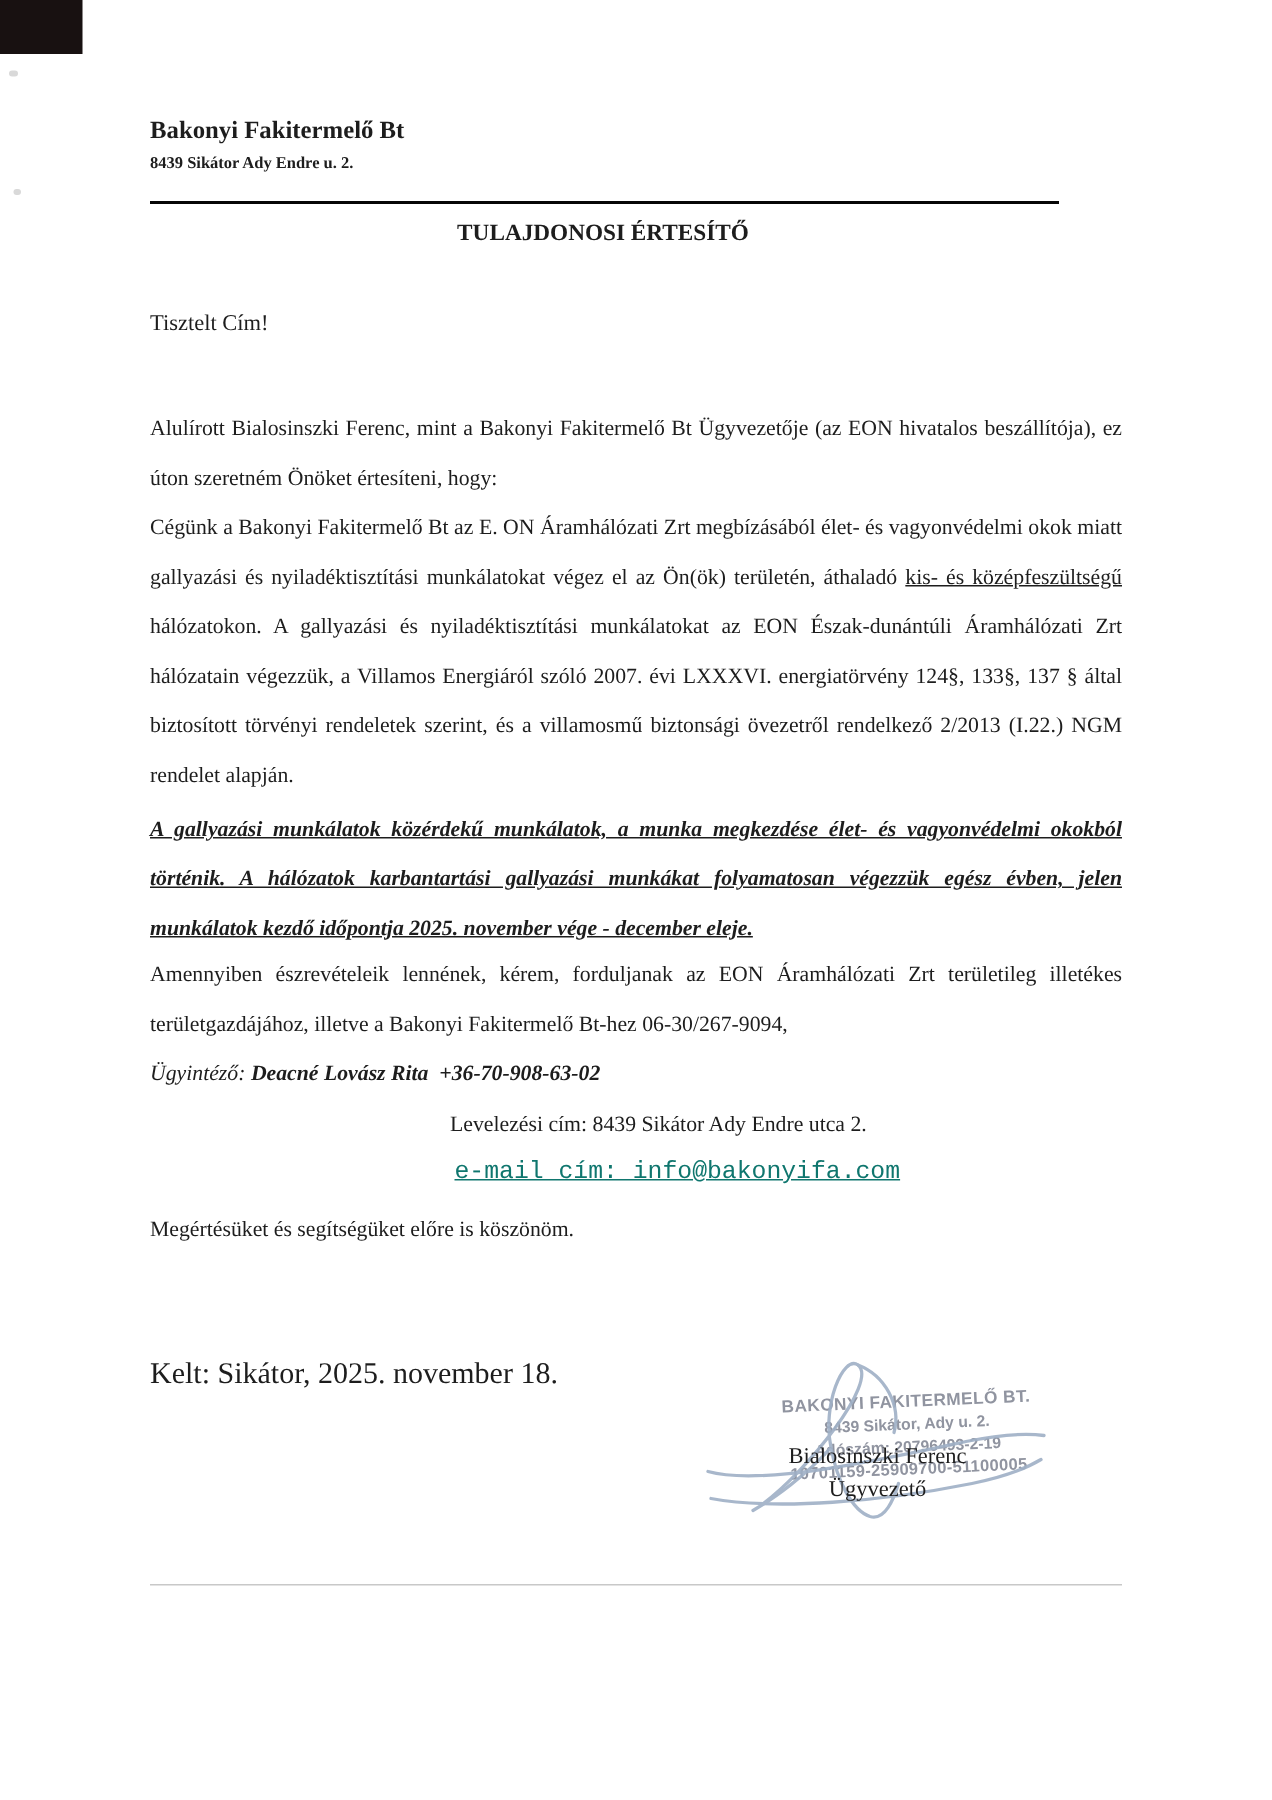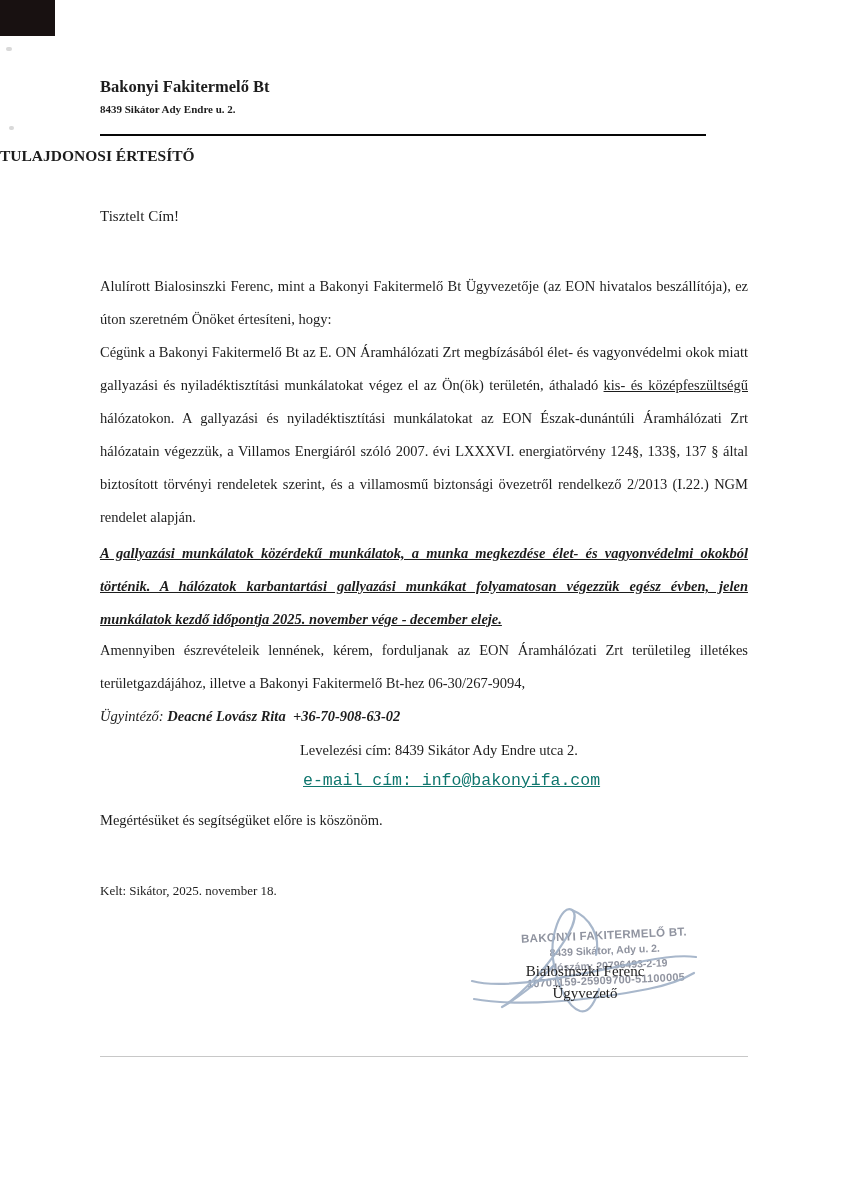--- a/index.html
+++ b/index.html
@@ -9,38 +9,38 @@
   }
   .corner-mark{position:absolute;left:0;top:0;width:55px;height:36px;background:#181111;}
   .speck{position:absolute;background:#d9d9d9;border-radius:2px;}
   .speck.s1{left:6px;top:47px;width:6px;height:4px;}
   .speck.s2{left:9px;top:126px;width:5px;height:4px;}
 
   .letterhead{position:absolute;left:100px;top:76px;width:606px;border-bottom:2.5px solid #060606;padding-bottom:14px;}
   .letterhead .company{font-weight:700;font-size:16.5px;line-height:22px;}
   .letterhead .address{font-weight:700;font-size:11px;line-height:22px;}
 
-  .doc-title{position:absolute;left:0;top:147px;width:804px;text-align:left;font-weight:700;font-size:15.5px;}
+  .doc-title{position:absolute;left:0;top:147px;width:804px;text-align:center;font-weight:700;font-size:15.5px;}
 
   .salutation{position:absolute;left:100px;top:200px;font-size:15px;line-height:33px;}
 
   .para{position:absolute;left:100px;width:648px;font-size:14.5px;line-height:33px;text-align:justify;}
   .p-intro{top:270px;}
   .p-body{top:336px;}
   .p-body .hl{font-weight:400;text-decoration:underline;}
   .p-emphasis{top:537px;font-weight:700;font-style:italic;text-decoration:underline;}
   .p-contact{top:634px;}
 
   .clerk-line{position:absolute;left:100px;top:700px;width:648px;font-size:14.5px;line-height:33px;font-style:italic;}
   .clerk-line .clerk-name{font-weight:700;white-space:pre-wrap;}
 
   .mailing-line{position:absolute;left:300px;top:734px;font-size:14.5px;line-height:33px;}
   .email-line{position:absolute;left:303px;top:764px;font-size:16.5px;line-height:33px;color:#0f766e;text-decoration:underline;cursor:pointer;font-family:Liberation Mono, monospace;}
   .thanks-line{position:absolute;left:100px;top:804px;font-size:14.5px;line-height:33px;}
-  .date-line{position:absolute;left:100px;top:874px;font-size:13px;line-height:33px;}
+  .date-line{position:absolute;left:100px;top:900px;font-size:20px;line-height:33px;}
 
   .stamp{
     position:absolute;left:500px;top:928px;width:210px;text-align:center;
     font-family:"Liberation Sans","DejaVu Sans",sans-serif;color:#9094a0;
     transform:rotate(-2.5deg);line-height:15px;font-weight:600;
   }
   .stamp .st1{font-size:11.5px;letter-spacing:0.3px;}
   .stamp .st2{font-size:10.5px;}
   .stamp .st3{font-size:10.5px;}
   .stamp .st4{font-size:11px;letter-spacing:0.2px;}

